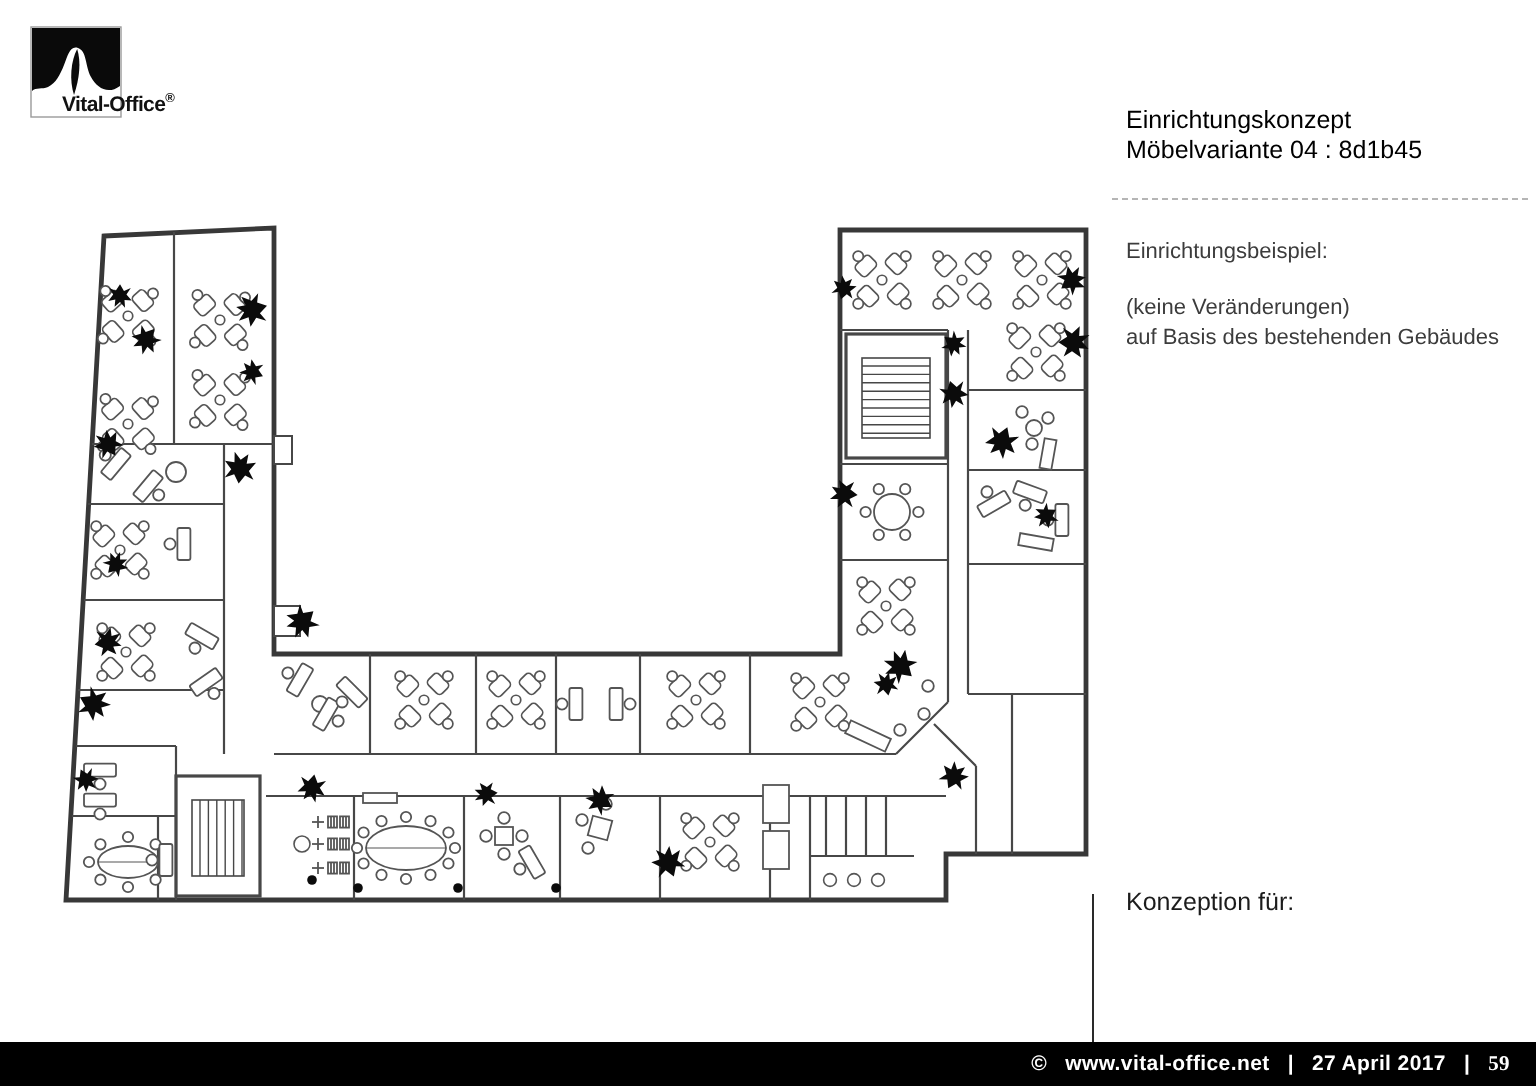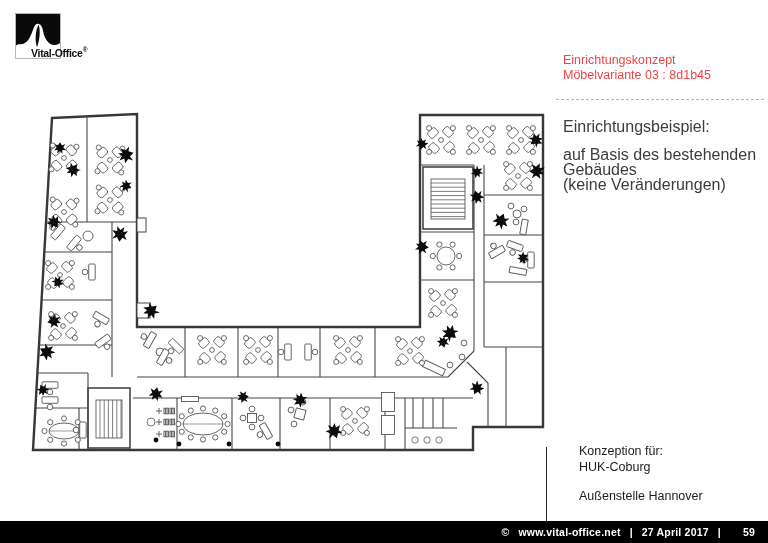--- a/index.html
+++ b/index.html
@@ -6,33 +6,33 @@
   .page{position:relative;width:768px;height:543px;background:#ffffff;overflow:hidden;
         font-family:"Liberation Sans",sans-serif;color:#1a1a1a;}
   .abs{position:absolute;}
   
   .logo{left:15px;top:13px;width:120px;height:50px;}
   .logo svg{position:absolute;left:0;top:0;}
   .brand{position:absolute;left:16px;top:33px;font-size:10.5px;font-weight:bold;
          letter-spacing:-0.3px;color:#111;white-space:nowrap;}
   .brand sup{font-size:6.5px;}
   
-  .title-block{left:563px;top:53px;font-size:12.5px;line-height:15px;color:#ef4444;}
+  .title-block{left:563px;top:53px;font-size:12.5px;line-height:15px;color:#000000;}
   .divider{left:556px;top:99px;width:208px;border-top:1px dashed #b5b5b5;height:0;}
-  .example-block{left:563px;top:119px;font-size:16px;line-height:15px;color:#3c3c3c;}
+  .example-block{left:563px;top:119px;font-size:11px;line-height:15px;color:#3c3c3c;}
   .example-block .gap{height:13px;}
-  .concept-block{left:579px;top:443px;font-size:12.5px;line-height:16px;color:#1c1c1c;}
+  .concept-block{left:563px;top:443px;font-size:12.5px;line-height:16px;color:#1c1c1c;}
   .concept-block .gap{height:13px;}
   .concept-rule{left:546px;top:447px;height:74px;width:0;border-left:1.5px solid #2a2a2a;}
   
   .footer{left:0;top:521px;width:768px;height:22px;background:#000;color:#fff;
           display:flex;align-items:center;justify-content:flex-end;gap:9px;
           box-sizing:border-box;padding-right:13px;font-size:10.5px;font-weight:bold;
           letter-spacing:0.2px;}
-  .footer .pg{margin-left:13px;}
+  .footer .pg{margin-left:0;font-family:Liberation Serif, serif;}
   #floorplan{left:0;top:0;}
 </style>
 </head>
 <body>
 
 <div class="page">
 
   <svg id="floorplan" class="abs" width="768" height="543" viewBox="0 0 768 543">
       <defs>
         <g id="sym-cluster" stroke="#555555" stroke-width="1" fill="#ffffff">
@@ -291,38 +291,36 @@
       <rect x="0.5" y="0.5" width="45" height="45" fill="#ffffff" stroke="#9a9a9a" stroke-width="0.7"></rect>
       <path d="M1,1 H45 V30 C39,34.5 33.5,31 30.5,25.5 C27.5,20 28.5,12.5 24,11
                C20,9.7 19,14.5 17,19.5 C15,24.5 13,28.5 9,30.5 C6,31.8 3,30.5 1,32.5 Z" fill="#0a0a0a"></path>
       <path d="M23.6,11.5 C25.6,18 24.8,26 22,34.5 C19.6,27 20.4,17.5 23.6,11.5 Z" fill="#0a0a0a"></path>
     </svg>
     <div class="brand"><span>Vital-Office</span><sup>®</sup></div>
   </div>
 
   <div class="title-block abs">
     <div>Einrichtungskonzept</div>
-    <div>Möbelvariante 03 : 8d1b45</div>
+    <div>Möbelvariante 04 : 8d1b45</div>
   </div>
 
   <div class="divider abs"></div>
 
   <div class="example-block abs">
     <div>Einrichtungsbeispiel:</div>
     <div class="gap"></div>
+    <div>(keine Veränderungen)</div>
     <div>auf Basis des bestehenden Gebäudes</div>
-    <div>(keine Veränderungen)</div>
   </div>
 
   <div class="concept-rule abs"></div>
   <div class="concept-block abs">
     <div>Konzeption für:</div>
-    <div>HUK-Coburg</div>
     <div class="gap"></div>
-    <div>Außenstelle Hannover</div>
   </div>
 
   <div class="footer abs">
     <span>©</span>
     <span>www.vital-office.net</span>
     <span>|</span>
     <span>27 April 2017</span>
     <span>|</span>
     <span class="pg">59</span>
   </div>

